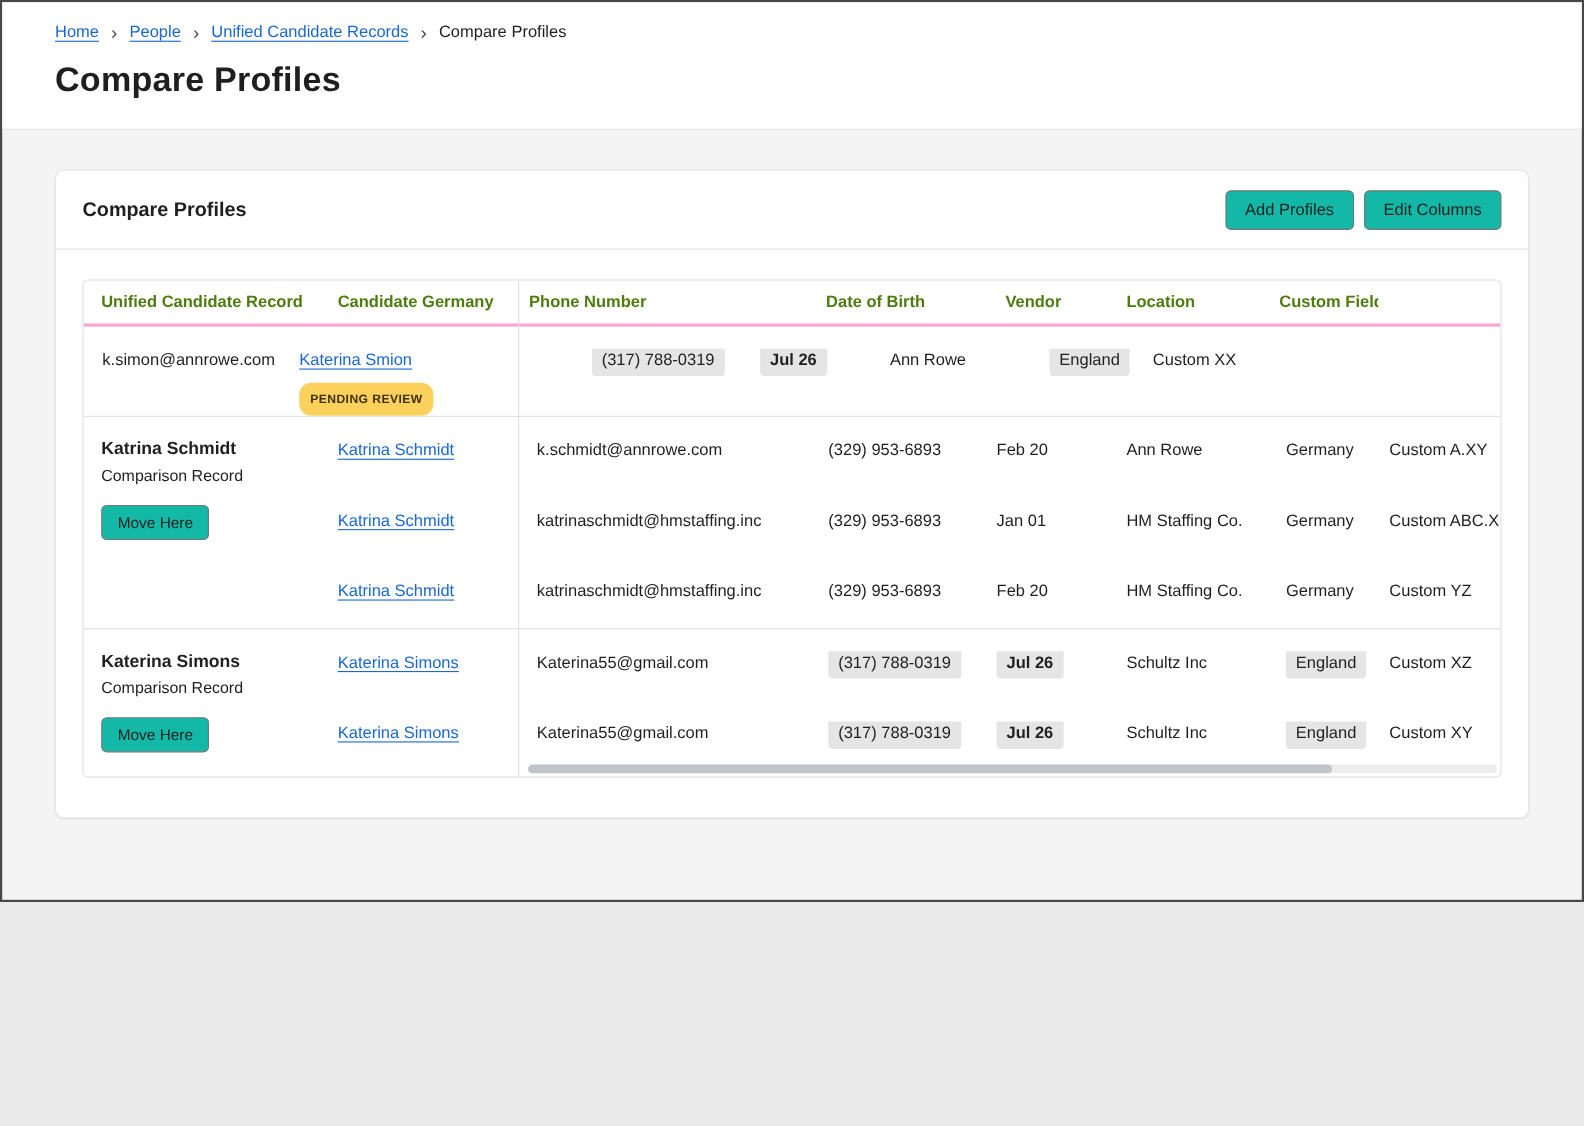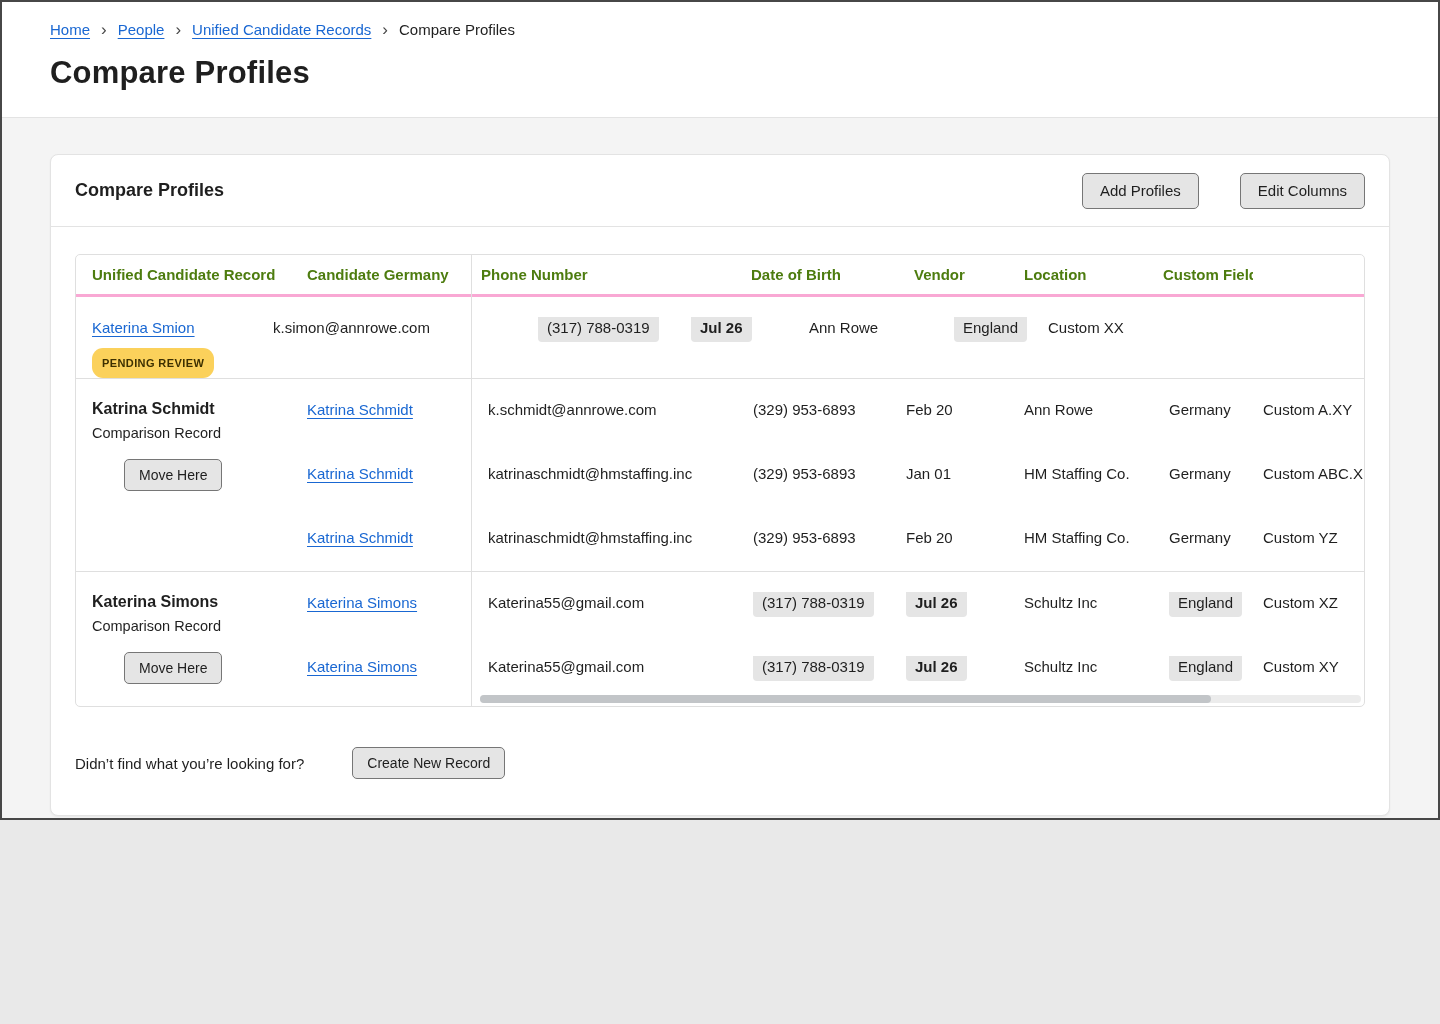--- a/index.html
+++ b/index.html
@@ -41,31 +41,30 @@
   .card-header {
     height: 72px;
     padding: 0 24px;
     display: flex; align-items: center; justify-content: space-between;
     border-bottom: 1px solid #e3e3e3;
   }
   .card-title { font-size: 18px; font-weight: 700; }
   .card-actions { display: flex; gap: 9px; }
 
   .btn {
-    background: #e5e5e5;
+    background: #14b8a6;
     border: 1px solid #767676;
     border-radius: 5px;
     color: #1f1f1f;
     font-family: inherit;
     font-size: 15px; font-weight: 500;
     padding: 8px 17px;
     height: 36px;
     cursor: pointer;
     white-space: nowrap;
-    margin-left: 32px;
   }
   .btn-sm { font-size: 14px; padding: 6px 14px; height: 32px; }
 
   .card-body { padding: 27px 24px 36px 24px; }
 
   
   .tbl {
     position: relative;
     border: 1px solid #dfdfdf;
     border-radius: 5px;
@@ -183,25 +182,25 @@
             <div class="cell c-phone">Phone Number</div>
             <div class="cell c-dob">Date of Birth</div>
             <div class="cell c-vendor">Vendor</div>
             <div class="cell c-loc">Location</div>
             <div class="cell c-custom">Custom Field</div>
           </div>
 
           <div class="group">
             <div class="group-rows">
               <div class="profile-row">
+                <div class="cell c-email">k.simon@annrowe.com</div>
                 <div class="cell c-profile">
                   <a href="#" class="plink">Katerina Smion</a>
                   <span class="badge">PENDING REVIEW</span>
                 </div>
-                <div class="cell c-email">k.simon@annrowe.com</div>
                 <div class="cell c-phone"><span class="hl">(317) 788-0319</span></div>
                 <div class="cell c-dob"><span class="hl bold">Jul 26</span></div>
                 <div class="cell c-vendor">Ann Rowe</div>
                 <div class="cell c-loc"><span class="hl">England</span></div>
                 <div class="cell c-custom">Custom XX</div>
               </div>
             </div>
           </div>
 
           <div class="group">
@@ -277,22 +276,18 @@
                 <div class="cell c-custom">Custom XY</div>
               </div>
             </div>
           </div>
 
           <div class="h-scrollbar">
             <div class="thumb"></div>
           </div>
         </div>
 
-        <div class="card-footer">
-          <span>Didn’t find what you’re looking for?</span>
-          <button class="btn btn-sm">Create New Record</button>
-        </div>
       </div>
 
     </div>
   </div>
 
 </div>
 
 </body></html>

